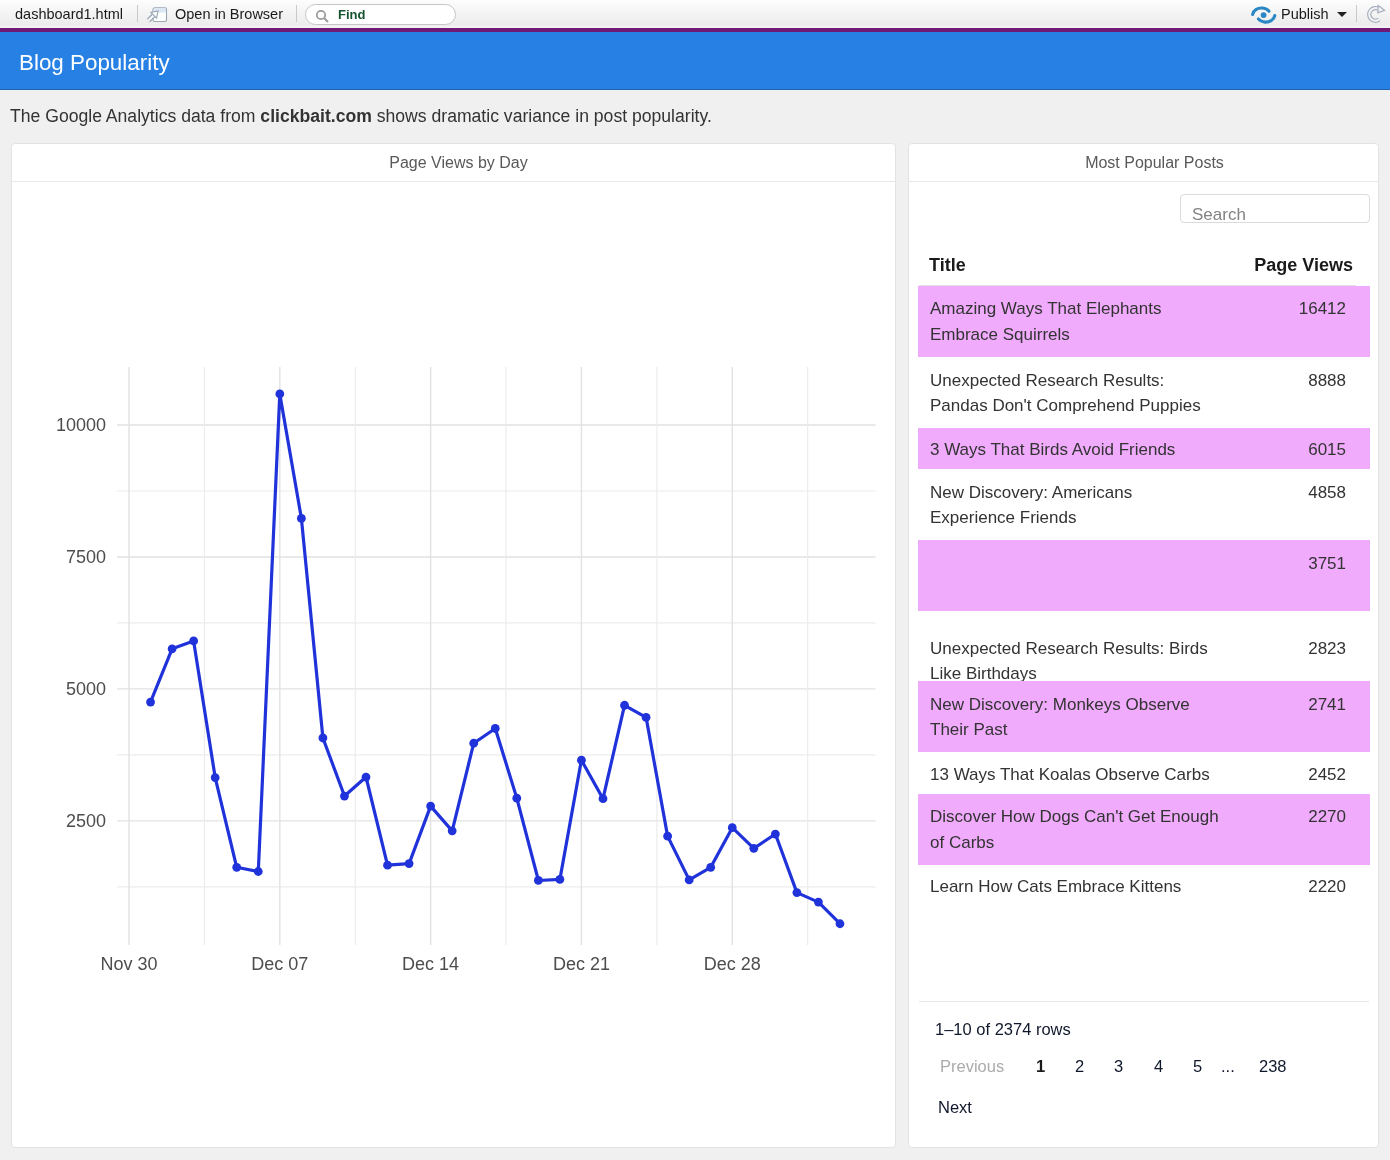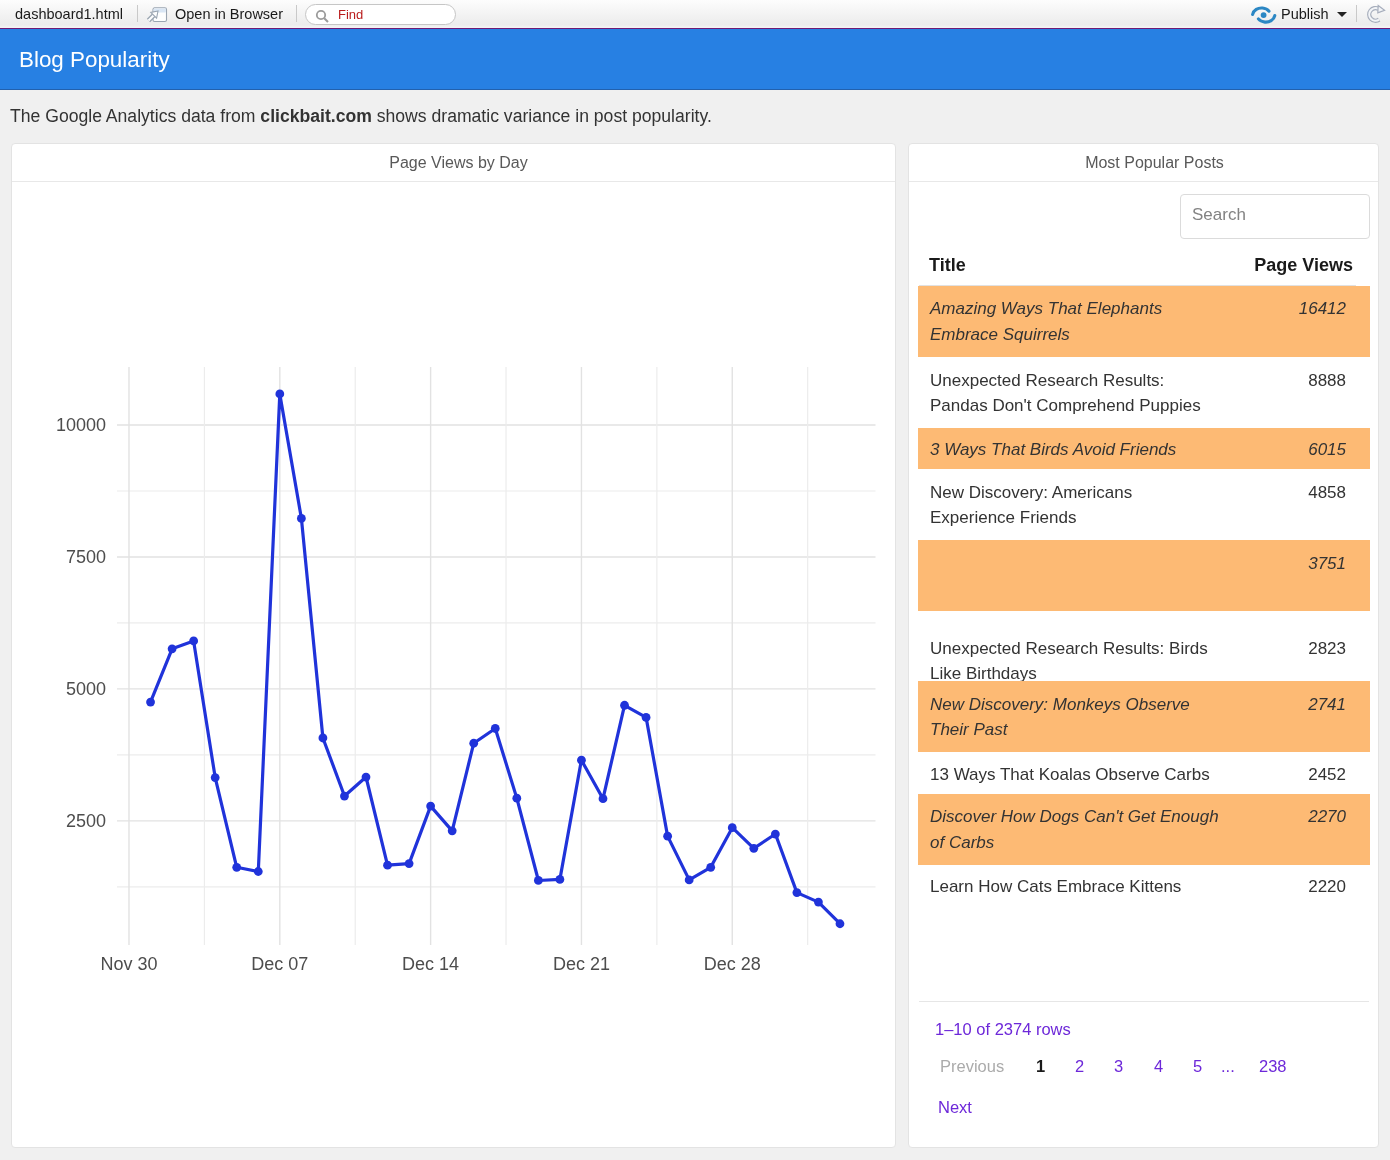--- a/index.html
+++ b/index.html
@@ -6,49 +6,49 @@
   html,body { width:1390px; height:1160px; background:#f0f0f0; font-family:"Liberation Sans", sans-serif; overflow:hidden; }
   .abs { position:absolute; }
 
   
   #toolbar { position:absolute; left:0; top:0; width:1390px; height:28px;
     background:linear-gradient(180deg,#fdfdfd 0%,#ececec 88%,#f5f5f5 100%); }
   #toolbar .tb-text { position:absolute; top:0; height:28px; line-height:28px; font-size:14.5px; color:#1a1a1a; }
   .tb-sep { position:absolute; top:5px; width:1px; height:17px; background:#c9c9c9; }
   #findbox { position:absolute; left:305px; top:4px; width:151px; height:21px; background:#fff;
     border:1px solid #c6c6c6; border-radius:10.5px; }
-  #findbox span { position:absolute; left:32px; top:0; line-height:19px; font-size:13px; color:#b91c1c; }
-
-  
-  #navbar { position:absolute; left:0; top:28px; width:1390px; height:62px; background:#2780e3; border-top:1px solid #701a75; border-bottom:1px solid #2261ae; }
+  #findbox span { position:absolute; left:32px; top:0; line-height:19px; font-size:13px; color:#14532d;font-weight:bold; }
+
+  
+  #navbar { position:absolute; left:0; top:28px; width:1390px; height:62px; background:#2780e3; border-top:4px solid #701a75; border-bottom:1px solid #2261ae; }
   #navbar .brand { position:absolute; left:19px; top:0; height:61px; line-height:61px; font-size:22.4px; color:#fff; }
 
   
   #desc { position:absolute; left:10px; top:106px; font-size:17.6px; color:#333; }
 
   
   .card { position:absolute; background:#fff; border:1px solid #e3e3e3; border-radius:4px; }
   #card-left  { left:11px; top:143px; width:885px; height:1005px; }
   #card-right { left:908px; top:143px; width:471px; height:1005px; }
   .card-title { position:absolute; left:0; top:0; right:0; height:38px; line-height:37px;
     padding-left:10px; font-size:16px; color:#595959; border-bottom:1px solid #e8e8e8;text-align:center; }
 
   
   #card-right .inner { position:absolute; left:0; top:38px; right:0; bottom:0; }
-  #searchbox { position:absolute; left:271px; top:12px; width:190px; height:45px; border:1px solid #dbdbdb;
+  #searchbox { position:absolute; left:271px; top:12px; width:190px; height:29px; border:1px solid #dbdbdb;
     border-radius:4px; background:#fff; }
   #searchbox span { position:absolute; left:11px; top:0; line-height:40px; font-size:17px; color:#838383; }
   .th { position:absolute; font-size:18px; font-weight:bold; color:#1a1a1a; }
   #thead-line { position:absolute; left:10px; top:102.5px; width:437px; height:2.5px; background:#e1e1e1; }
   .row { position:absolute; left:9px; width:452px; }
-  .row.odd { background:#fdba74;font-style:italic; }
+  .row.odd { background:#f0abfc; }
   .cell-t { position:absolute; left:12px; width:290px; line-height:25.5px; font-size:17px; color:#333; }
   .cell-v { position:absolute; right:24px; line-height:25.5px; font-size:17px; color:#333; }
   #pag-line { position:absolute; left:10px; top:819px; width:450px; height:1px; background:#e6e6e6; }
-  .pag { font-size:16.5px; color:#6d28d9; position:absolute; }
+  .pag { font-size:16.5px; color:#0f172a; position:absolute; }
 
   
   #chart { position:absolute; left:0; top:38px; }
 </style>
 </head>
 <body>
 
 <div id="toolbar">
   <div class="tb-text" style="left:15px;">dashboard1.html</div>
   <div class="tb-sep" style="left:137px;"></div>

